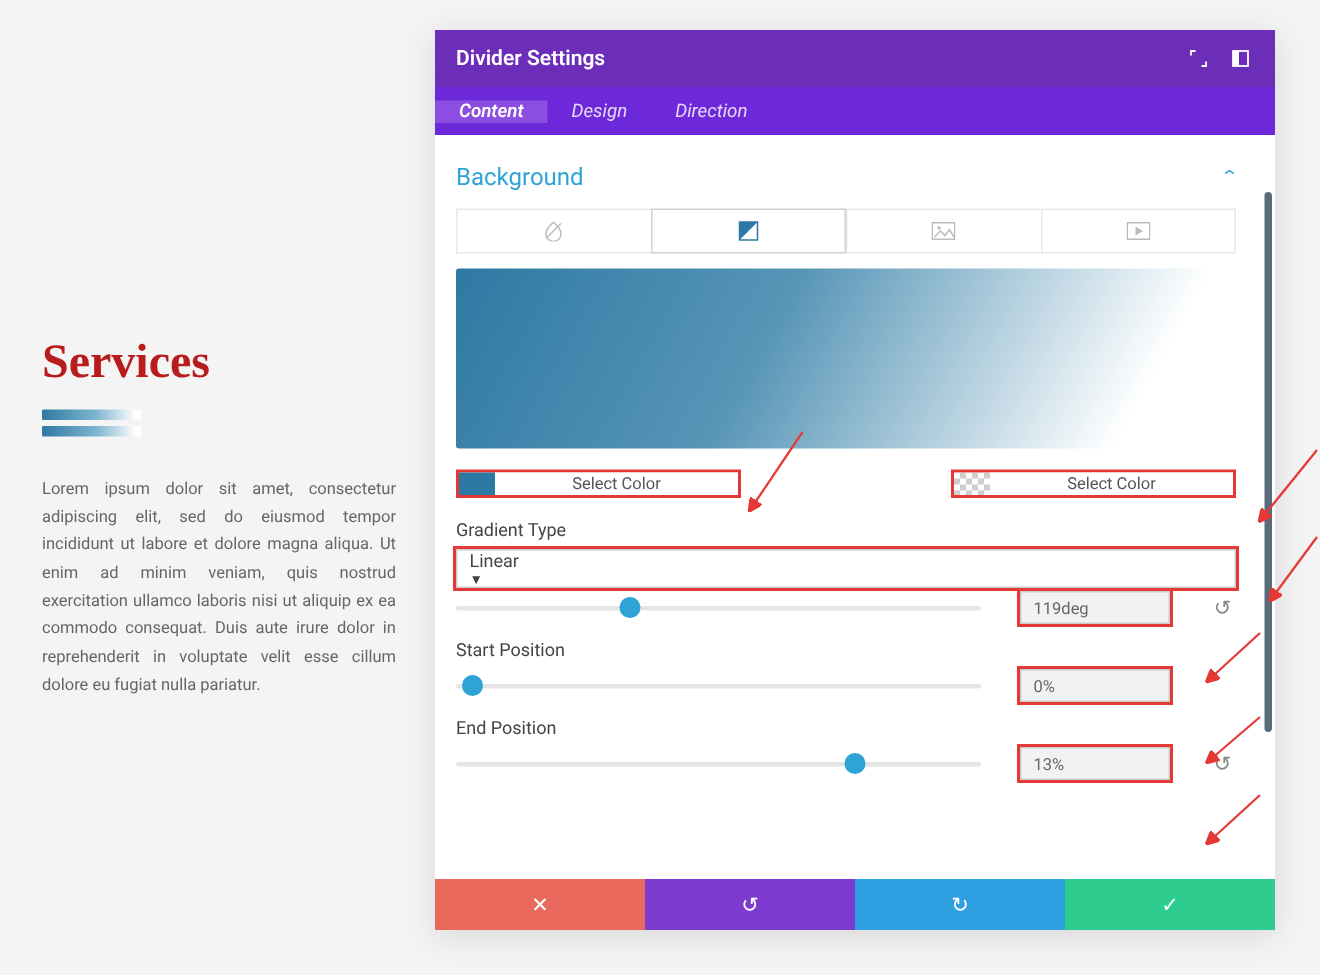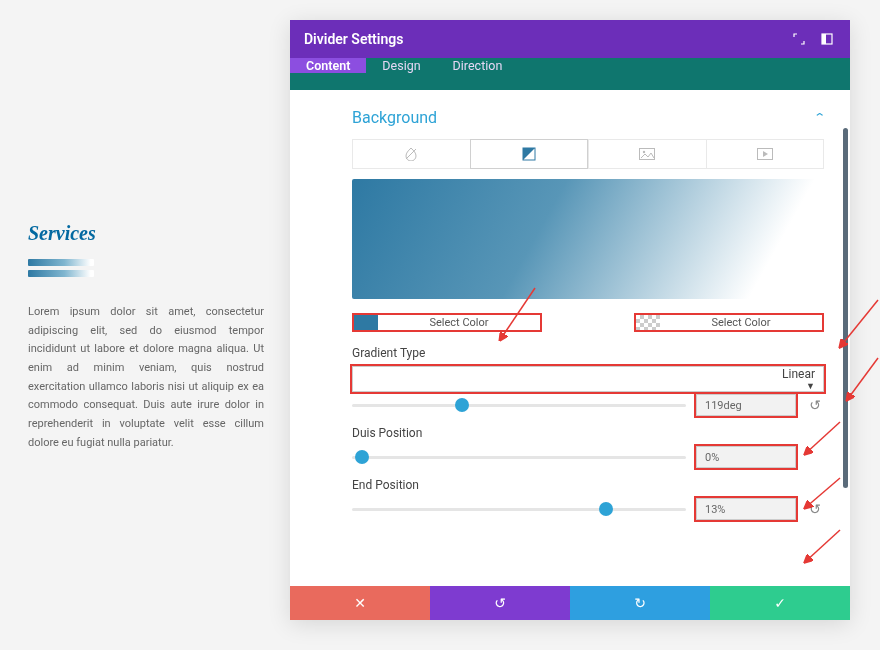--- a/index.html
+++ b/index.html
@@ -1,50 +1,50 @@
 <!DOCTYPE html>
 <html><head>
 <meta charset="utf-8">
 <style>
   * { box-sizing: border-box; margin: 0; padding: 0; }
   body { font-family: -apple-system, "Segoe UI", Roboto, Helvetica, Arial, sans-serif; background: #f4f4f4; width: 880px; height: 650px; overflow: hidden; }
   .stage { width: 880px; height: 650px; position: relative; display: flex; }
   .left-panel { width: 290px; padding: 22px 26px 0 28px; }
-  .left-title { font-family: Georgia, 'Times New Roman', serif; font-style: italic; font-weight: 700; font-size: 20px; color: #0369a1; margin-top: 200px; }
+  .left-title { font-family: Georgia, 'Times New Roman', serif; font-weight: 700; font-size: 32px; color: #b91c1c; margin-top: 200px; }
   .divider-bars { margin-top: 14px; }
   .bar { height: 7px; width: 66px; margin-bottom: 4px; border-radius: 1px; background: linear-gradient(90deg, #2e79a3 0%, #7fb5cf 55%, #ffffff 95%); }
   .left-text { margin-top: 26px; font-size: 11px; color: #666; line-height: 1.7; text-align: justify; }
   .modal { position: absolute; left: 290px; top: 20px; width: 560px; height: 600px; background: #fff; box-shadow: 0 4px 22px rgba(0,0,0,0.12); display: flex; flex-direction: column; }
   .modal-header { background: #6c2eb9; height: 38px; display: flex; align-items: center; padding: 0 14px; justify-content: flex-end; }
   .modal-title { color: #fff; font-size: 14px; font-weight: 600; flex: 1; }
   .hdr-icon { width: 18px; height: 18px; margin-left: 10px; display: flex; align-items: center; justify-content: center; }
-  .tabs { background: #0f766e; height: 32px; display: flex; align-items: flex-start; }
+  .tabs { background: #6d28d9; height: 32px; display: flex; align-items: center; font-style: italic; }
   .tab { padding: 0 16px; display: flex; align-items: center; color: #e5d8f5; font-size: 12.5px; cursor: pointer; }
   .tab.active { background: #8c4ee0; color: #fff; font-weight: 600; }
   .modal-body { flex: 1; overflow: hidden; position: relative; }
-  .scroll-area { position: absolute; inset: 0; padding: 14px 26px 2px 14px; margin-left: 48px; }
+  .scroll-area { position: absolute; inset: 0; padding: 14px 26px 2px 14px; }
   .scr-thumb { position: absolute; right: 2px; top: 38px; width: 5px; height: 360px; background: #5a6b7a; border-radius: 3px; }
   .section-hdr { display: flex; align-items: center; justify-content: space-between; padding: 4px 0 12px 0; }
   .section-title { color: #2ea3d6; font-size: 16px; }
   .collapse-arrow { color: #2ea3d6; font-size: 11px; transform: scaleX(1.4); }
   .icon-tabs { display: flex; gap: 0; padding: 0 0 10px 0; }
   .icon-tab { flex: 1; height: 30px; border: 1px solid #e9e9e9; border-right: none; display: flex; align-items: center; justify-content: center; color: #b5b5b5; cursor: pointer; }
   .icon-tab:last-child { border-right: 1px solid #e9e9e9; }
   .icon-tab.active { background: #fff; border: 1px solid #d0d0d0; color: #2e79a3; }
   .gradient-preview { width: 100%; height: 120px; border-radius: 2px; background: linear-gradient(119deg, #2e79a3 0%, #5896b7 40%, #ffffff 86%); margin-bottom: 14px; }
   .color-row { display: flex; justify-content: space-between; margin-bottom: 14px; }
   .color-picker { display: flex; width: 190px; height: 19px; border: 2px solid #e53935; }
   .swatch { width: 24px; height: 100%; }
   .swatch.solid { background: #2e79a3; }
   .swatch.tr { background-image: linear-gradient(45deg,#ccc 25%,transparent 25%),linear-gradient(-45deg,#ccc 25%,transparent 25%),linear-gradient(45deg,transparent 75%,#ccc 75%),linear-gradient(-45deg,transparent 75%,#ccc 75%); background-size: 8px 8px; background-position: 0 0,0 4px,4px -4px,-4px 0; }
   .select-label { flex: 1; display: flex; align-items: center; justify-content: center; font-size: 11px; color: #555; background: #fff; cursor: pointer; }
   .field-label { font-size: 12px; color: #444; margin: 10px 0 6px 0; }
-  .select-box { width: 100%; height: 26px; border: 1px solid #ccc; outline: 2px solid #e53935; outline-offset: 0; font-size: 12px; padding: 0 8px; display: flex; align-items: flex-end; justify-content: space-between; background: #fff; color: #444; cursor: pointer; flex-direction: column; }
+  .select-box { width: 100%; height: 26px; border: 1px solid #ccc; outline: 2px solid #e53935; outline-offset: 0; font-size: 12px; padding: 0 8px; display: flex; align-items: flex-start; justify-content: space-between; background: #fff; color: #444; cursor: pointer; flex-direction: column; }
   .select-box .caret { font-size: 9px; color: #444; }
-  .slider-row { display: flex; align-items: center; gap: 10px; margin-top: 2px; }
+  .slider-row { display: flex; align-items: center; gap: 26px; margin-top: 2px; }
   .slider { flex: 1; position: relative; height: 18px; display: flex; align-items: center; }
   .track { width: 100%; height: 3px; background: #e5e5e5; border-radius: 2px; position: relative; }
   .thumb { position: absolute; top: 50%; transform: translate(-50%,-50%); width: 14px; height: 14px; border-radius: 50%; background: #2ea3d6; }
   .val-box { width: 100px; height: 22px; border: 1px solid #ccc; outline: 2px solid #e53935; background: #f2f2f2; font-size: 11px; color: #666; display: flex; align-items: center; padding: 0 8px; }
   .reset-btn { width: 18px; height: 18px; display: flex; align-items: center; justify-content: center; color: #888; cursor: pointer; font-size: 14px; }
   .footer { height: 34px; display: flex; }
   .fbtn { flex: 1; display: flex; align-items: center; justify-content: center; color: #fff; font-size: 14px; cursor: pointer; }
   .fbtn.cancel { background: #e96a5d; }
   .fbtn.undo { background: #7e3bd0; }
   .fbtn.redo { background: #2e9fe0; }
@@ -147,21 +147,21 @@
 
         <div class="slider-row">
           <div class="slider">
             <div class="track"></div>
             <div class="thumb" style="left:33%"></div>
           </div>
           <div class="val-box">119deg</div>
           <div class="reset-btn">↺</div>
         </div>
 
-        <div class="field-label">Duis Position</div>
+        <div class="field-label">Start Position</div>
         <div class="slider-row">
           <div class="slider">
             <div class="track"></div>
             <div class="thumb" style="left:3%"></div>
           </div>
           <div class="val-box">0%</div>
           <div class="reset-btn" style="visibility:hidden">↺</div>
         </div>
 
         <div class="field-label">End Position</div>

